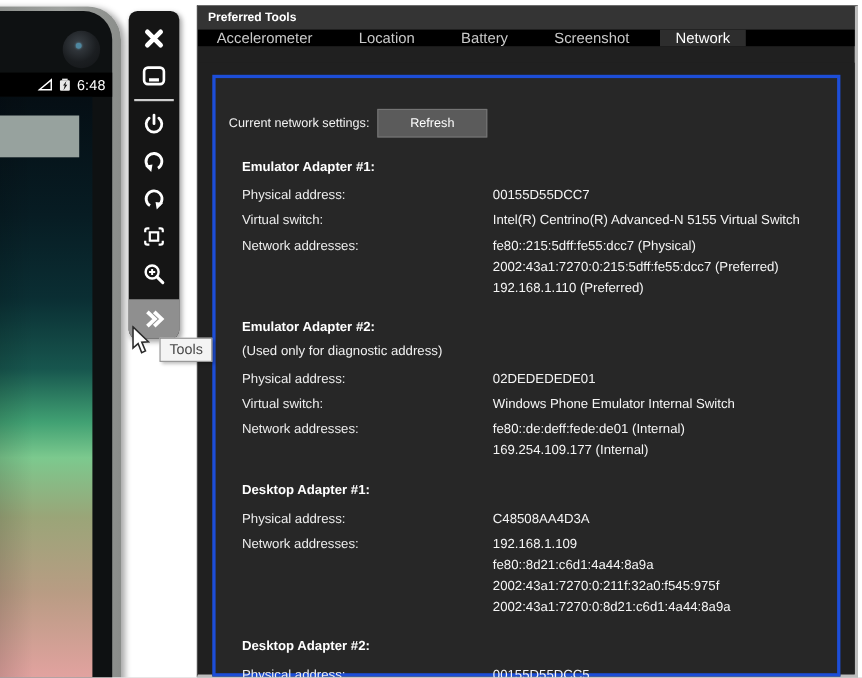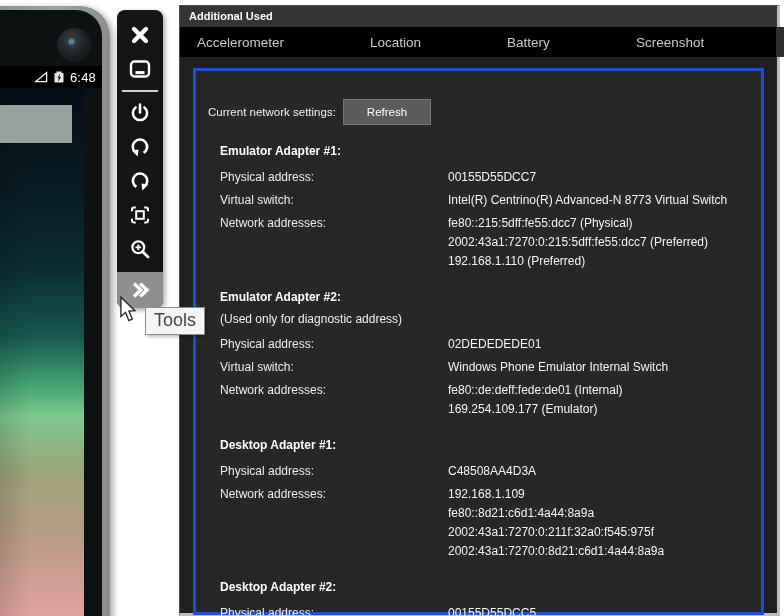--- a/index.html
+++ b/index.html
@@ -32,41 +32,41 @@
              background:#151515; border-radius:8px; display:flex; flex-direction:column;
              align-items:center; padding-top:8px; box-shadow:2px 2px 5px rgba(0,0,0,.35); }
   .tb-btn { width:46px; height:34px; background:none; border:none; display:flex;
             align-items:center; justify-content:center; cursor:pointer; }
   .tb-divider { width:36px; border-top:2px solid #cfcfcf; margin:4px 0; }
   .tools-btn { margin-top:auto; height:36px; background:#8f8f8f; border-radius:0 0 8px 8px; }
 
   
   .cursor { position:absolute; left:119px; top:296px; width:18px; height:26px; z-index:6; }
   .tooltip { position:absolute; left:145px; top:307px; z-index:5; background:#f4f4f4;
-             border:1px solid #8f8f8f; color:#474747; font-size:18px; padding:2px 8px 3px;
+             border:1px solid #8f8f8f; color:#474747; font-size:13px; padding:2px 8px 3px;
              box-shadow:2px 2px 3px rgba(0,0,0,.25); }
 
   
   .window { position:absolute; left:179px; top:5px; width:601px; height:611px;
             background:#202020; border:1px solid #4a4a4a;
             border-right:3px solid #bdbdbd; border-bottom:3px solid #bdbdbd; }
   .titlebar { height:21px; background:#343434; color:#fff; font-size:11px; font-weight:bold;
               padding:4px 0 0 9px; }
-  .tabbar { height:30px; background:#000; display:flex; align-items:stretch;gap:44px; }
+  .tabbar { height:15px; background:#000; display:flex; align-items:stretch; }
   .tab { display:flex; align-items:center; color:#c9c9c9; font-size:13.5px;
          margin-right:42px; cursor:pointer; white-space:nowrap; }
   .tab:first-child { margin-left:17px; }
   .tab.selected { background:#2d2d2d; color:#fff; font-weight:normal; padding:0 14px; margin-left:-14px; }
   .content { position:absolute; left:0; right:0; top:51px; bottom:0; background:#202020; }
   .inner { position:absolute; left:13px; right:13px; top:11px; bottom:-2px;
            background:#272727; border:3px solid #1d4ed8; color:#f0f0f0; }
 
   .settings-row { display:flex; align-items:center; margin:28px 0 0 12px; }
   .settings-label { font-size:11.5px; width:135px; color:#f2f2f2; }
-  .refresh { width:88px; height:26px; background:#5b5b5b; border:1px solid #757575;
+  .refresh { width:100px; height:26px; background:#5b5b5b; border:1px solid #757575;
              color:#fff; font-size:11.5px; font-family:"Liberation Sans",sans-serif; cursor:pointer; }
 
   .adapters { margin:0 0 0 24px; }
   .section { margin-top:19px; }
   .section-header { font-size:12px; font-weight:bold; color:#fff; line-height:15px; margin-bottom:9px; }
   .section-note { font-size:12px; color:#f0f0f0; line-height:15px; margin:-2px 0 8px; }
   .row { display:grid; grid-template-columns:228px 1fr; margin-bottom:4px; }
   .row-label { font-size:12px; color:#ededed; line-height:19px; }
   .row-values div { font-size:12px; color:#f5f5f5; line-height:19px; white-space:nowrap; }
 </style>
@@ -153,21 +153,21 @@
       </svg>
     </button>
   </div>
 
   <svg class="cursor" viewBox="0 0 14 20">
     <path d="M1.5 0.8 L1.5 15.8 L5.1 12.6 L7.6 19 L10.3 17.8 L7.7 11.6 L12.4 11.3 Z" fill="#fff" stroke="#2b2b2b" stroke-width="1.1"></path>
   </svg>
   <div class="tooltip">Tools</div>
 
   <div class="window">
-    <div class="titlebar">Additional Used</div>
+    <div class="titlebar">Preferred Tools</div>
     <div class="tabbar">
         <div class="tab">Accelerometer</div>
         <div class="tab">Location</div>
         <div class="tab">Battery</div>
         <div class="tab">Screenshot</div>
         <div class="tab selected">Network</div>
       </div>
     <div class="content">
       <div class="inner">
         <div class="settings-row">
@@ -179,21 +179,21 @@
               <div class="section-header">Emulator Adapter #1:</div>
               <div class="row">
                 <div class="row-label">Physical address:</div>
                 <div class="row-values">
                   <div>00155D55DCC7</div>
                 </div>
               </div>
               <div class="row">
                 <div class="row-label">Virtual switch:</div>
                 <div class="row-values">
-                  <div>Intel(R) Centrino(R) Advanced-N 8773 Virtual Switch</div>
+                  <div>Intel(R) Centrino(R) Advanced-N 5155 Virtual Switch</div>
                 </div>
               </div>
               <div class="row">
                 <div class="row-label">Network addresses:</div>
                 <div class="row-values">
                   <div>fe80::215:5dff:fe55:dcc7 (Physical)</div>
                   <div>2002:43a1:7270:0:215:5dff:fe55:dcc7 (Preferred)</div>
                   <div>192.168.1.110 (Preferred)</div>
                 </div>
               </div>
@@ -210,21 +210,21 @@
               <div class="row">
                 <div class="row-label">Virtual switch:</div>
                 <div class="row-values">
                   <div>Windows Phone Emulator Internal Switch</div>
                 </div>
               </div>
               <div class="row">
                 <div class="row-label">Network addresses:</div>
                 <div class="row-values">
                   <div>fe80::de:deff:fede:de01 (Internal)</div>
-                  <div>169.254.109.177 (Emulator)</div>
+                  <div>169.254.109.177 (Internal)</div>
                 </div>
               </div>
             </div>
             <div class="section">
               <div class="section-header">Desktop Adapter #1:</div>
               <div class="row">
                 <div class="row-label">Physical address:</div>
                 <div class="row-values">
                   <div>C48508AA4D3A</div>
                 </div>

